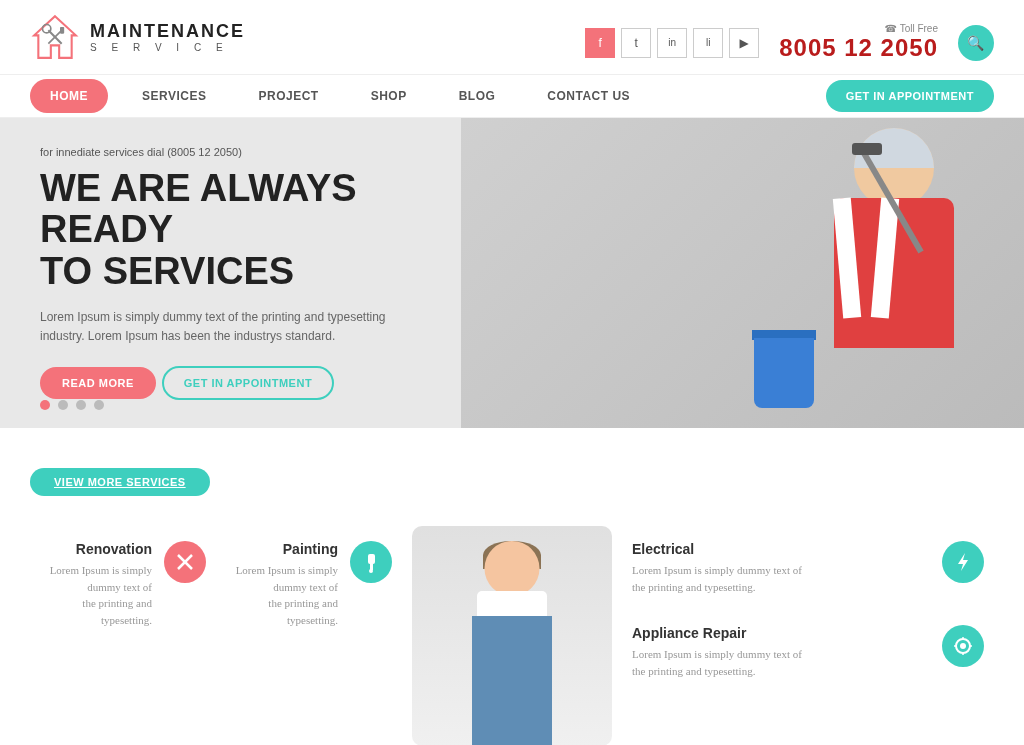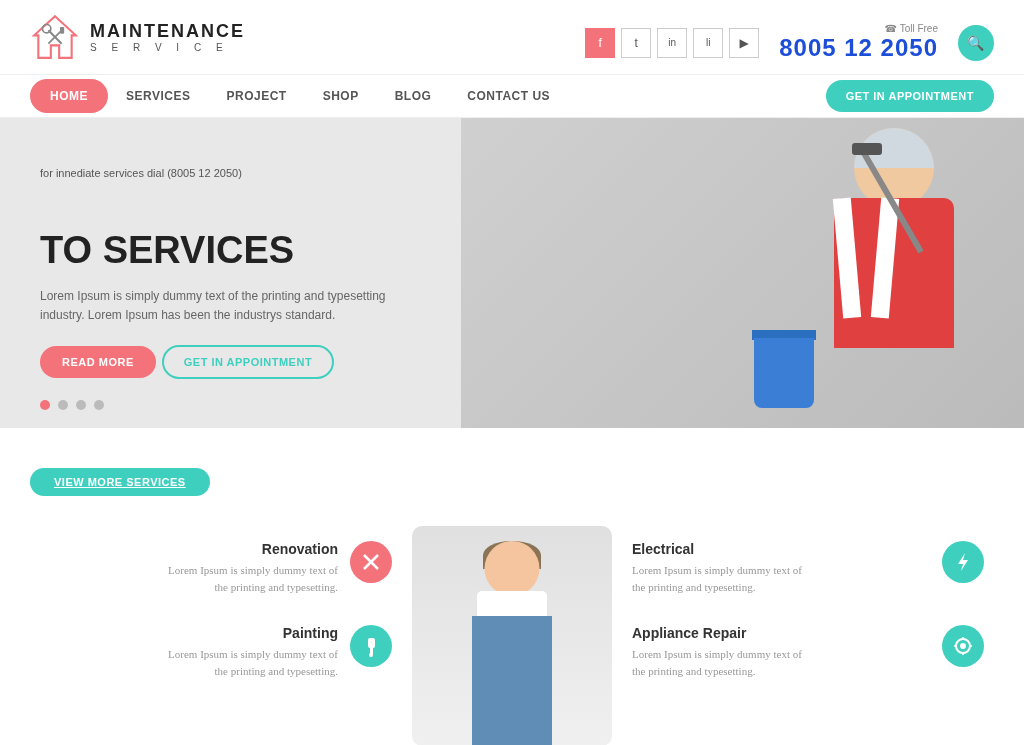--- a/index.html
+++ b/index.html
@@ -58,21 +58,21 @@
     .toll-free-area {
       text-align: right;
     }
     .toll-free-label {
       font-size: 10px;
       color: #888;
     }
     .toll-free-number {
       font-size: 24px;
       font-weight: 700;
-      color: #1d4ed8;
+      color: #b91c1c;
       letter-spacing: 1px;
     }
     .search-btn {
       width: 36px;
       height: 36px;
       background: #3ecfbe;
       border-radius: 50%;
       display: flex;
       align-items: center;
       justify-content: center;
@@ -81,21 +81,21 @@
       font-size: 14px;
     }
 
     
     .navbar {
       display: flex;
       align-items: center;
       padding: 0 30px;
       background: #fff;
       border-bottom: 1px solid #eee;
-      gap: 0;
+      gap: 16px;
     }
     .nav-item {
       padding: 14px 18px;
       font-size: 12px;
       font-weight: 600;
       color: #555;
       cursor: pointer;
       text-transform: uppercase;
       letter-spacing: 0.5px;
       white-space: nowrap;
@@ -346,21 +346,21 @@
     }
 
     .services-grid {
       display: flex;
       gap: 0;
       align-items: flex-start;
     }
     .services-left {
       flex: 1;
       display: flex;
-      flex-direction: column;
+      flex-direction: row;
       gap: 0;
     }
     .services-center {
       width: 220px;
       display: flex;
       align-items: center;
       justify-content: center;
     }
     .services-right {
       flex: 1;
@@ -554,21 +554,21 @@
       <div class="paint-bucket-top"></div>
       <div class="paint-bucket"></div>
       <div class="roller-arm"></div>
       <div class="roller-head"></div>
     </div>
   </div>
 
   <div class="hero-content">
     <div class="hero-dial">for innediate services dial (8005 12 2050)</div>
     <div class="hero-title">
-      <br>
+      <span>WE ARE ALWAYS READY</span><br>
       <span>TO SERVICES</span>
     </div>
     <div class="hero-desc">Lorem Ipsum is simply dummy text of the printing and typesetting industry. Lorem Ipsum has been the industrys standard.</div>
     <div class="hero-buttons">
       <div class="btn-read-more">READ MORE</div>
       <div class="btn-appointment">GET IN APPOINTMENT</div>
     </div>
   </div>
 
   <div class="hero-dots">

